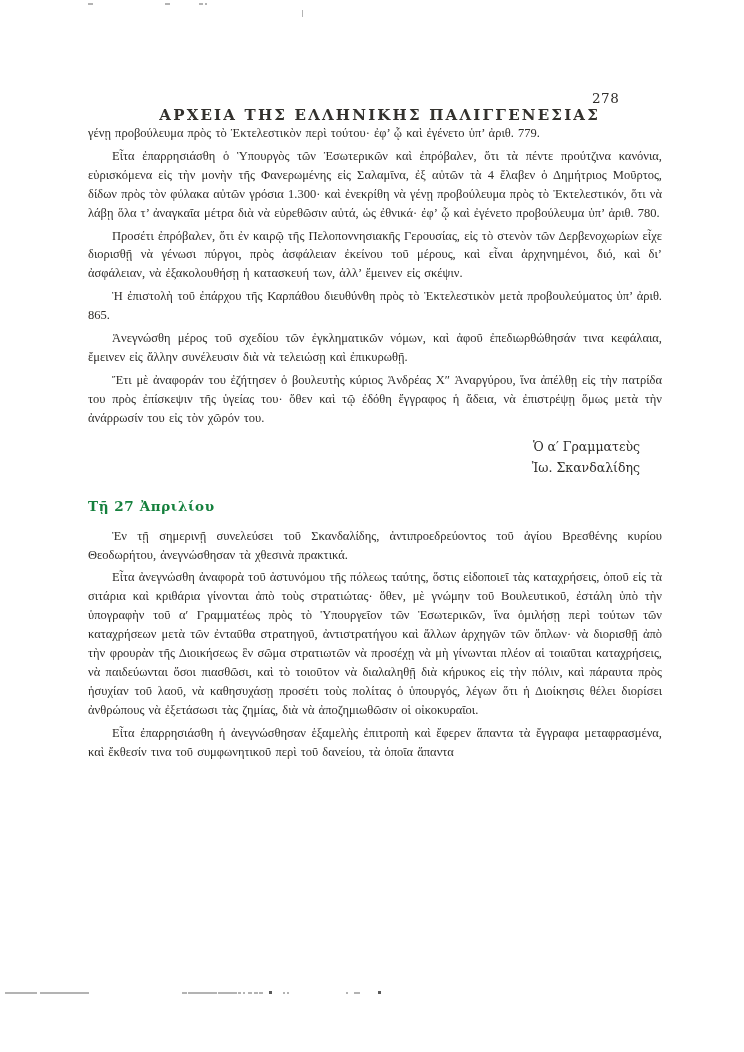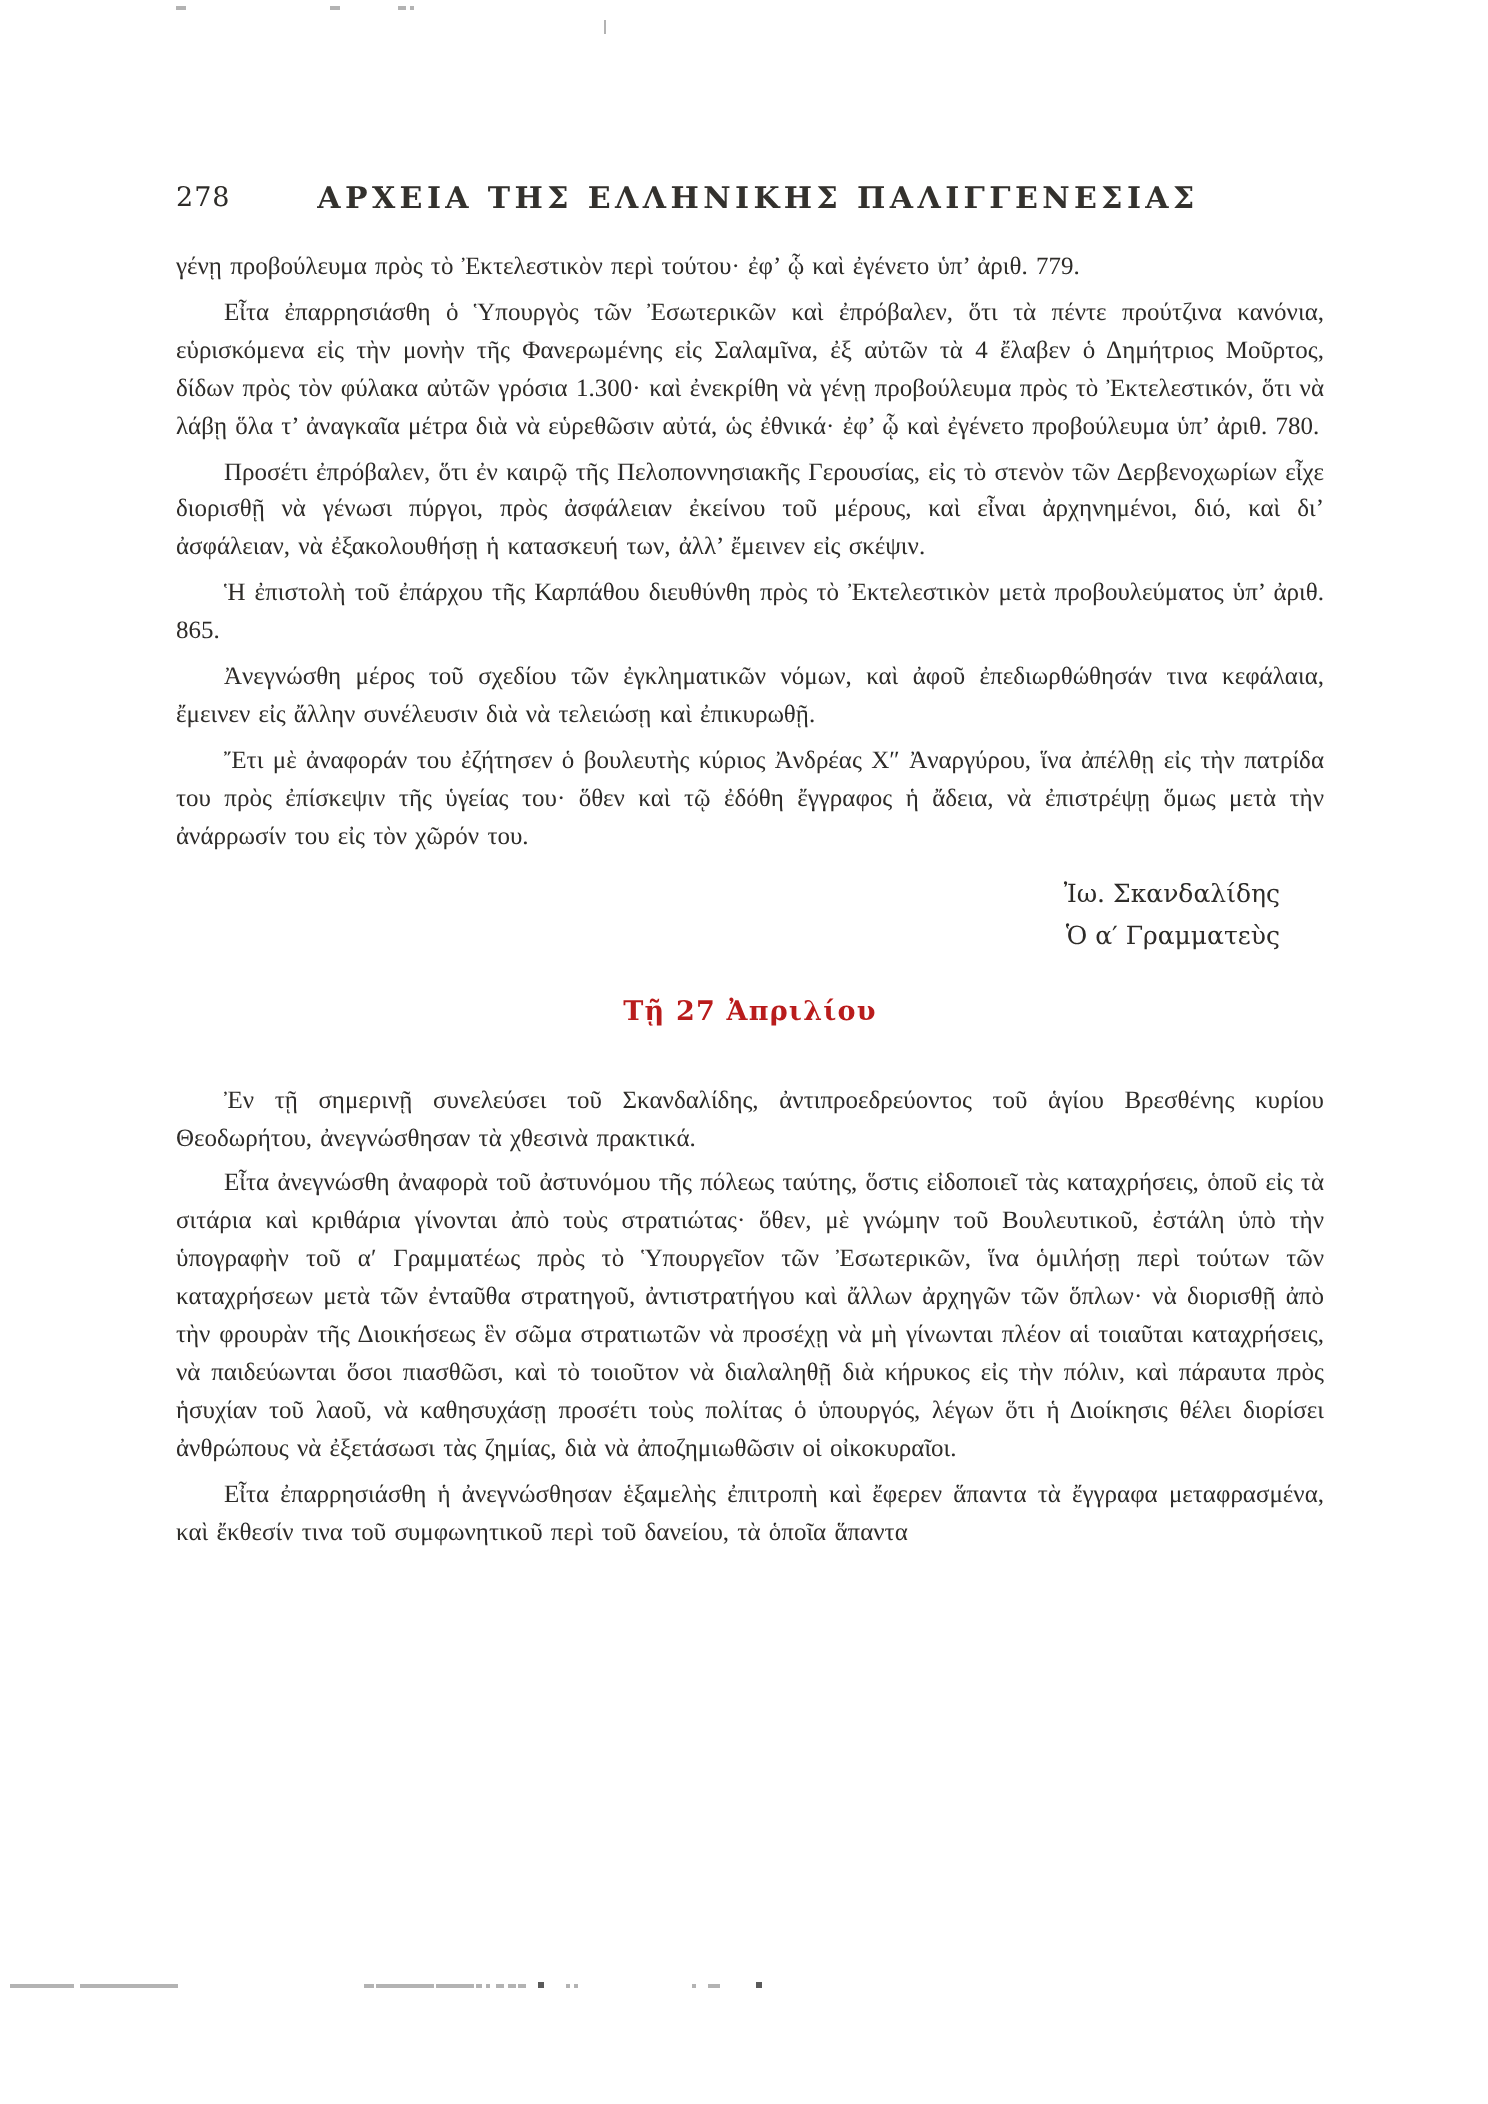--- a/index.html
+++ b/index.html
@@ -17,22 +17,23 @@
 
   .content {
     position: absolute;
     left: 88px;
     top: 90px;
     width: 574px;
   }
 
   .page-header {
     display: flex;
-    align-items: center;
-    margin-bottom: 16px;
+    align-items: flex-end;
+    margin-bottom: 0;
+    flex-direction: column;
   }
   .page-number {
     font-size: 13.5px;
     letter-spacing: 0.5px;
     min-width: 70px;
   }
   .running-title {
     flex: 1;
     text-align: center;
     font-size: 15px;
@@ -55,26 +56,25 @@
   .body-text p.continuation { text-indent: 0; }
 
   .signature {
     margin: 8px 22px 10px 0;
     text-align: right;
     font-size: 12.5px;
     line-height: 21px;
   }
 
   .section-heading {
-    margin: 20px 0 27px 0;
-    text-align: center;
+    margin: 20px 0 13px 0;
     font-size: 13.5px;
     font-weight: bold;
     letter-spacing: 0.6px;
-    color: #b91c1c;
+    color: #15803d;
   }
 
   
   .artifact {
     position: absolute;
     background: #b3b3b3;
   }
   .artifact.dark { background: #5a5a5a; }
 </style>
 </head>
@@ -98,22 +98,22 @@
     <div class="body-text">
       <p class="continuation">γένῃ προβούλευμα πρὸς τὸ Ἐκτελεστικὸν περὶ τούτου· ἐφ’ ᾧ καὶ ἐγένετο ὑπ’ ἀριθ. 779.</p>
       <p>Εἶτα ἐπαρρησιάσθη ὁ Ὑπουργὸς τῶν Ἐσωτερικῶν καὶ ἐπρόβαλεν, ὅτι τὰ πέντε προύτζινα κανόνια, εὑρισκόμενα εἰς τὴν μονὴν τῆς Φανερωμένης εἰς Σαλαμῖνα, ἐξ αὐτῶν τὰ 4 ἔλαβεν ὁ Δημήτριος Μοῦρτος, δίδων πρὸς τὸν φύλακα αὐτῶν γρόσια 1.300· καὶ ἐνεκρίθη νὰ γένῃ προβούλευμα πρὸς τὸ Ἐκτελεστικόν, ὅτι νὰ λάβῃ ὅλα τ’ ἀναγκαῖα μέτρα διὰ νὰ εὑρεθῶσιν αὐτά, ὡς ἐθνικά· ἐφ’ ᾧ καὶ ἐγένετο προβούλευμα ὑπ’ ἀριθ. 780.</p>
       <p>Προσέτι ἐπρόβαλεν, ὅτι ἐν καιρῷ τῆς Πελοποννησιακῆς Γερουσίας, εἰς τὸ στενὸν τῶν Δερβενοχωρίων εἶχε διορισθῇ νὰ γένωσι πύργοι, πρὸς ἀσφάλειαν ἐκείνου τοῦ μέρους, καὶ εἶναι ἀρχηνημένοι, διό, καὶ δι’ ἀσφάλειαν, νὰ ἐξακολουθήσῃ ἡ κατασκευή των, ἀλλ’ ἔμεινεν εἰς σκέψιν.</p>
       <p>Ἡ ἐπιστολὴ τοῦ ἐπάρχου τῆς Καρπάθου διευθύνθη πρὸς τὸ Ἐκτελεστικὸν μετὰ προβουλεύματος ὑπ’ ἀριθ. 865.</p>
       <p>Ἀνεγνώσθη μέρος τοῦ σχεδίου τῶν ἐγκληματικῶν νόμων, καὶ ἀφοῦ ἐπεδιωρθώθησάν τινα κεφάλαια, ἔμεινεν εἰς ἄλλην συνέλευσιν διὰ νὰ τελειώσῃ καὶ ἐπικυρωθῇ.</p>
       <p>Ἔτι μὲ ἀναφοράν του ἐζήτησεν ὁ βουλευτὴς κύριος Ἀνδρέας Χ″ Ἀναργύρου, ἵνα ἀπέλθῃ εἰς τὴν πατρίδα του πρὸς ἐπίσκεψιν τῆς ὑγείας του· ὅθεν καὶ τῷ ἐδόθη ἔγγραφος ἡ ἄδεια, νὰ ἐπιστρέψῃ ὅμως μετὰ τὴν ἀνάρρωσίν του εἰς τὸν χῶρόν του.</p>
     </div>
 
     <div class="signature">
+      <div>Ὁ α′ Γραμματεὺς</div>
       <div>Ἰω. Σκανδαλίδης</div>
-      <div>Ὁ α′ Γραμματεὺς</div>
     </div>
 
     <div class="section-heading">Τῇ 27 Ἀπριλίου</div>
 
     <div class="body-text">
       <p>Ἐν τῇ σημερινῇ συνελεύσει τοῦ Σκανδαλίδης, ἀντιπροεδρεύοντος τοῦ ἁγίου Βρεσθένης κυρίου Θεοδωρήτου, ἀνεγνώσθησαν τὰ χθεσινὰ πρακτικά.</p>
       <p>Εἶτα ἀνεγνώσθη ἀναφορὰ τοῦ ἀστυνόμου τῆς πόλεως ταύτης, ὅστις εἰδοποιεῖ τὰς καταχρήσεις, ὁποῦ εἰς τὰ σιτάρια καὶ κριθάρια γίνονται ἀπὸ τοὺς στρατιώτας· ὅθεν, μὲ γνώμην τοῦ Βουλευτικοῦ, ἐστάλη ὑπὸ τὴν ὑπογραφὴν τοῦ α′ Γραμματέως πρὸς τὸ Ὑπουργεῖον τῶν Ἐσωτερικῶν, ἵνα ὁμιλήσῃ περὶ τούτων τῶν καταχρήσεων μετὰ τῶν ἐνταῦθα στρατηγοῦ, ἀντιστρατήγου καὶ ἄλλων ἀρχηγῶν τῶν ὅπλων· νὰ διορισθῇ ἀπὸ τὴν φρουρὰν τῆς Διοικήσεως ἓν σῶμα στρατιωτῶν νὰ προσέχῃ νὰ μὴ γίνωνται πλέον αἱ τοιαῦται καταχρήσεις, νὰ παιδεύωνται ὅσοι πιασθῶσι, καὶ τὸ τοιοῦτον νὰ διαλαληθῇ διὰ κήρυκος εἰς τὴν πόλιν, καὶ πάραυτα πρὸς ἡσυχίαν τοῦ λαοῦ, νὰ καθησυχάσῃ προσέτι τοὺς πολίτας ὁ ὑπουργός, λέγων ὅτι ἡ Διοίκησις θέλει διορίσει ἀνθρώπους νὰ ἐξετάσωσι τὰς ζημίας, διὰ νὰ ἀποζημιωθῶσιν οἱ οἰκοκυραῖοι.</p>
       <p>Εἶτα ἐπαρρησιάσθη ἡ ἀνεγνώσθησαν ἑξαμελὴς ἐπιτροπὴ καὶ ἔφερεν ἅπαντα τὰ ἔγγραφα μεταφρασμένα, καὶ ἔκθεσίν τινα τοῦ συμφωνητικοῦ περὶ τοῦ δανείου, τὰ ὁποῖα ἅπαντα</p>
     </div>
 

